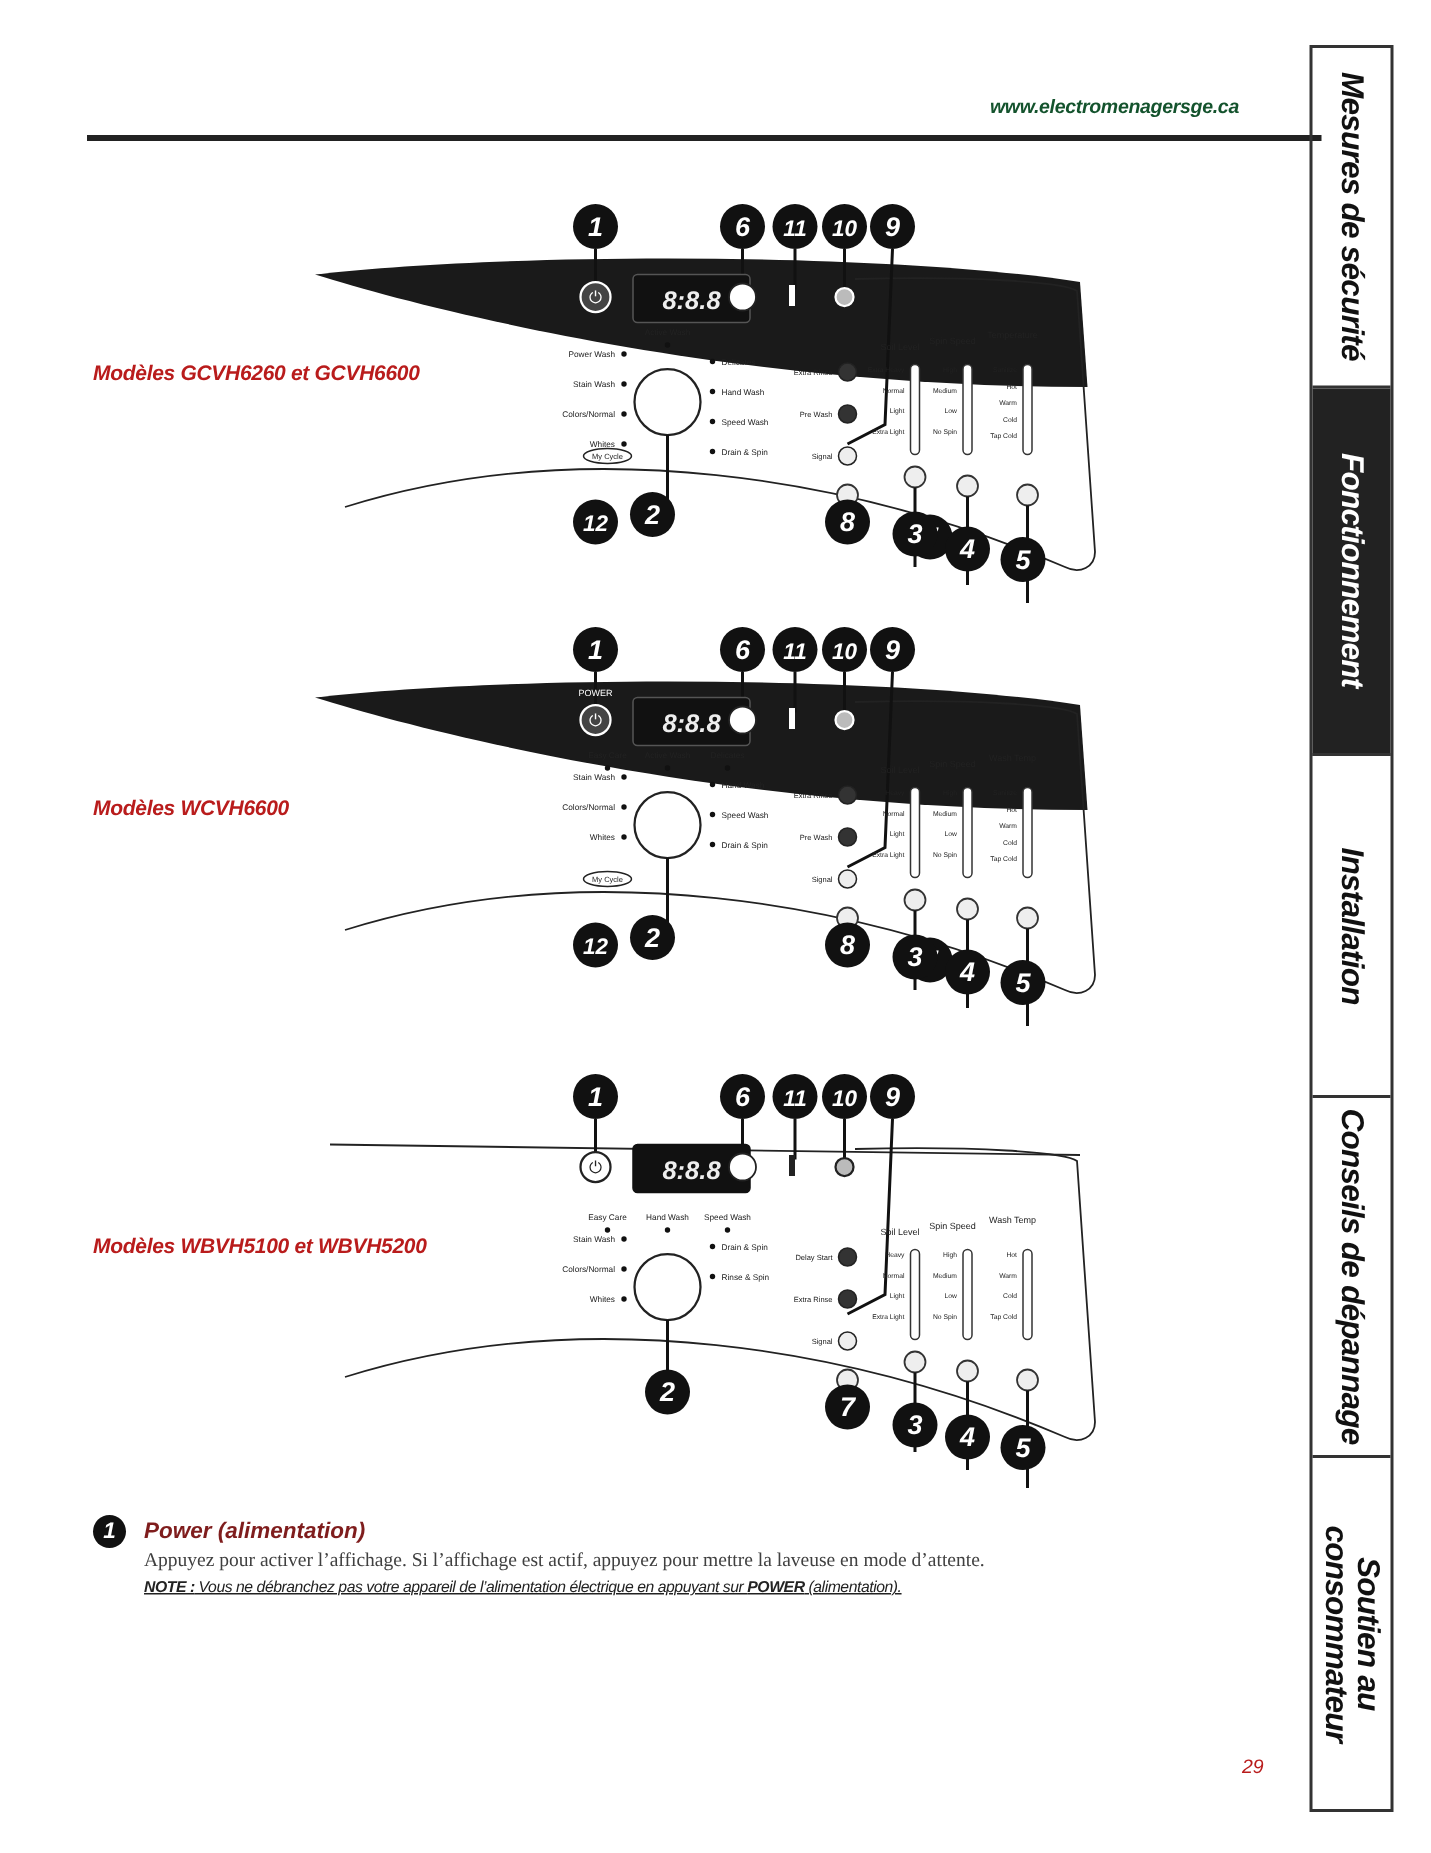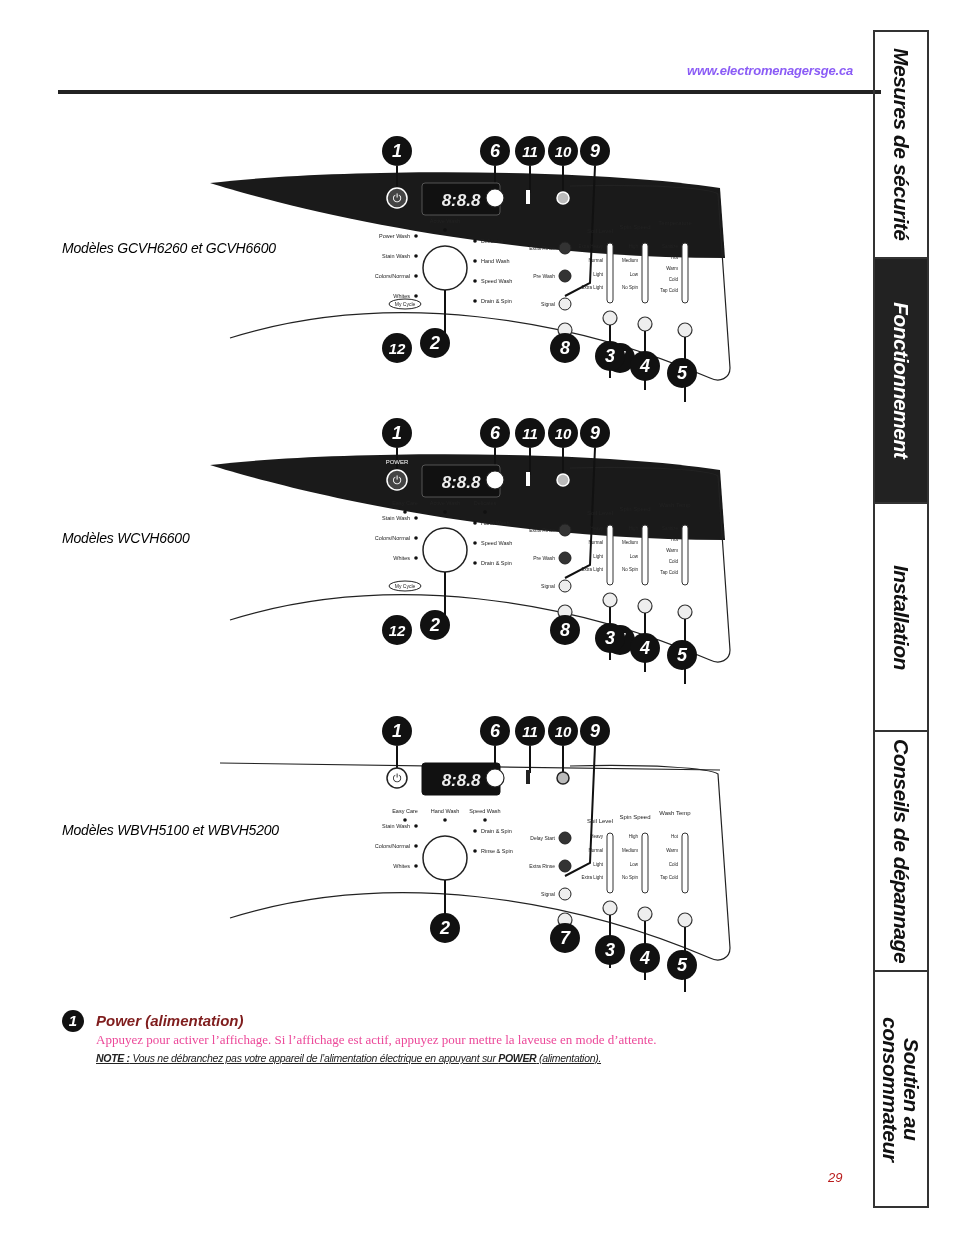--- a/index.html
+++ b/index.html
@@ -1,48 +1,48 @@
 <!DOCTYPE html>
 <html><head>
 <meta charset="utf-8">
 <style>
   * { box-sizing: border-box; margin: 0; padding: 0; }
   html, body { width: 954px; height: 1235px; background: #fff; overflow: hidden; }
   body { position: relative; font-family: "Liberation Sans", sans-serif; color: #111; }
 
-  .url { position: absolute; left: 660px; top: 63px; width: 220px; text-align: center;
+  .url { position: absolute; left: 660px; top: 63px; width: 220px; text-align: left;
          font-family: "Liberation Sans", sans-serif; font-style: italic; font-weight: bold;
-         font-size: 13px; color: #8b5cf6; letter-spacing: -0.2px; }
+         font-size: 13px; color: #14532d; letter-spacing: -0.2px; }
   .hrule { position: absolute; left: 58px; top: 90px; width: 823px; height: 4px; background: #222; }
 
   
   .tabs { position: absolute; left: 873px; top: 30px; width: 56px; height: 1178px;
           border: 2px solid #333; }
   .tab { position: absolute; left: 0; width: 52px; border-bottom: 2px solid #333;
          display: flex; align-items: center; justify-content: center; }
   .tab .lbl { writing-mode: vertical-rl; font-family: "Liberation Sans", sans-serif;
               font-weight: bold; font-style: italic; font-size: 21px; letter-spacing: -0.5px;
               color: #111; line-height: 1.0; text-align: center; }
   .tab.active { background: #222; }
   .tab.active .lbl { color: #fff; }
 
-  .model-label { position: absolute; left: 62px; font-style: italic; font-weight: normal;
-                 font-size: 14px; color: #000000; letter-spacing: -0.2px; }
+  .model-label { position: absolute; left: 62px; font-style: italic; font-weight: bold;
+                 font-size: 14px; color: #b91c1c; letter-spacing: -0.2px; }
 
   .panel { position: absolute; left: 190px; width: 550px; height: 250px; }
   .panel svg { position: absolute; left: 0; top: 0; width: 550px; height: 260px; overflow: visible; }
 
   .section { position: absolute; left: 62px; top: 1010px; width: 800px; }
   .num-badge { position: absolute; left: 0; top: 0; width: 22px; height: 22px; border-radius: 50%;
                background: #111; color: #fff; font-weight: bold; font-style: italic; font-size: 15px;
                text-align: center; line-height: 22px; }
   .sec-title { position: absolute; left: 34px; top: 2px; font-style: italic; font-weight: bold;
                font-size: 15px; color: #7f1d1d; }
   .sec-body { position: absolute; left: 34px; top: 22px; font-family: "Liberation Serif", serif;
-              font-size: 13px; color: #ec4899; white-space: nowrap; }
+              font-size: 13px; color: #404040; white-space: nowrap; }
   .sec-note { position: absolute; left: 34px; top: 42px; font-family: "Liberation Sans", sans-serif;
               font-style: italic; font-size: 10.5px; color: #222; white-space: nowrap; letter-spacing: -0.3px; text-decoration: underline; }
   .sec-note b { font-weight: bold; }
 
   .page-num { position: absolute; left: 828px; top: 1170px; font-style: italic; font-size: 13px; color: #b91c1c; }
 
   svg text { font-family: "Liberation Sans", sans-serif; }
 </style>
 </head>
 <body>

